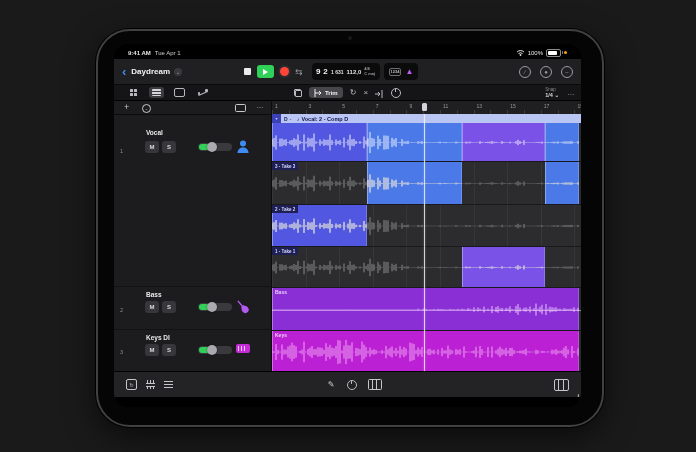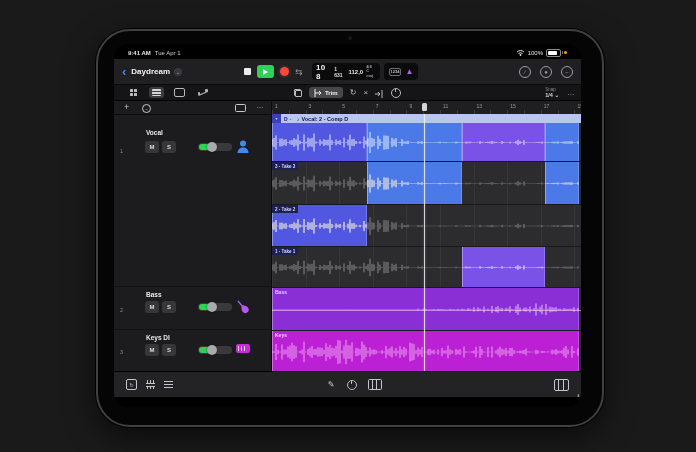--- a/index.html
+++ b/index.html
@@ -152,21 +152,21 @@
       <span class="title-chev">⌄</span>
       <div class="transport">
         <span class="stopbtn"></span>
         <span class="playbtn">
             <b></b>
           </span>
         <span class="recbtn"></span>
         <span class="cycle">⇆</span>
       </div>
       <div class="lcd">
-        <span class="big">10 8</span>
+        <span class="big">9 2</span>
         <span class="sub">1 631</span>
         <span class="tempo">112,0</span>
         <span class="sig">
           <span>4/4</span>
           <span>C maj</span>
         </span>
       </div>
       <div class="metrogrp">
         <span class="countin">1234</span>
         <span class="metronome">▲</span>

